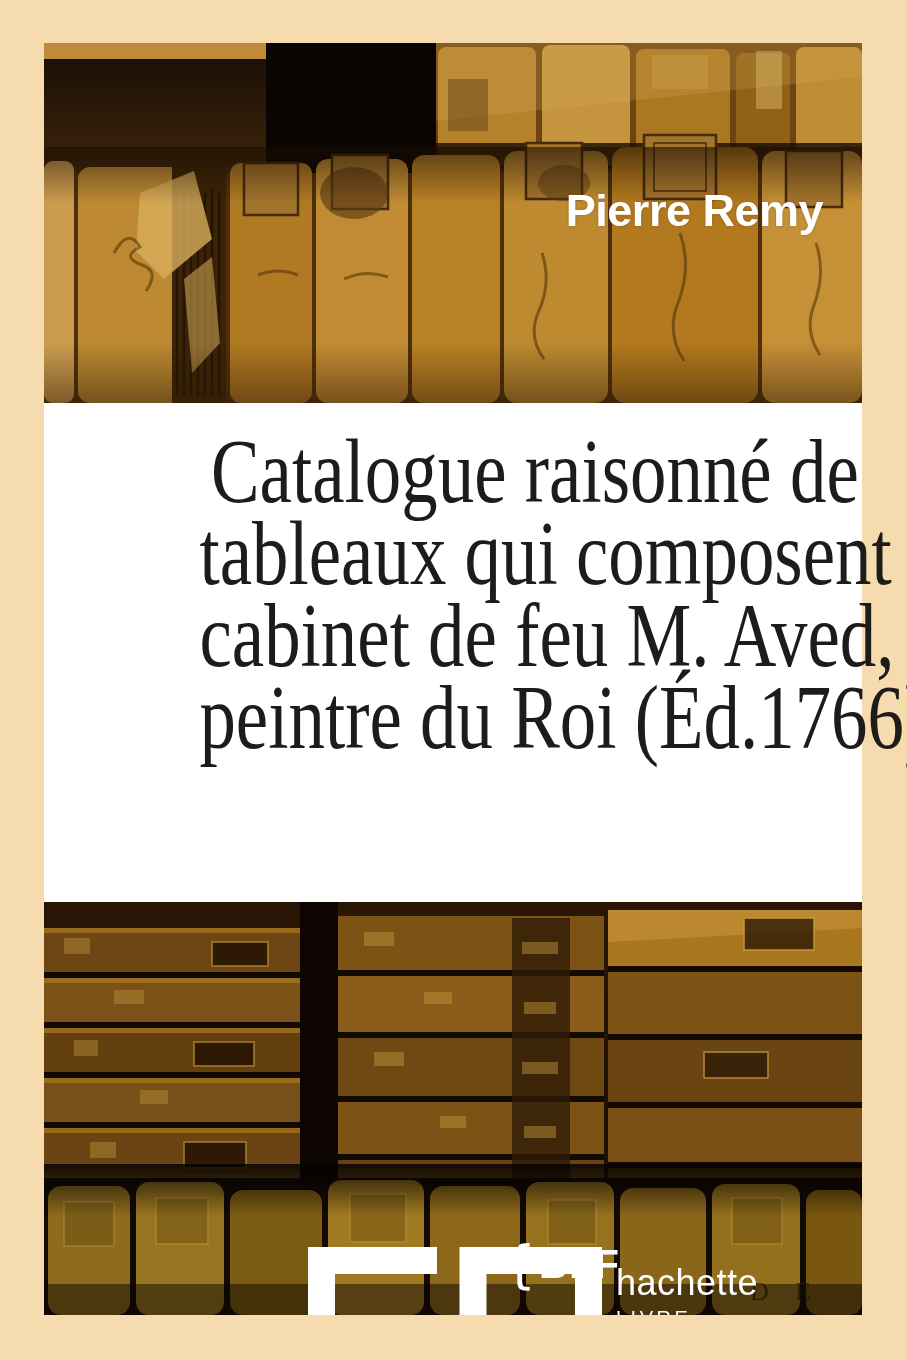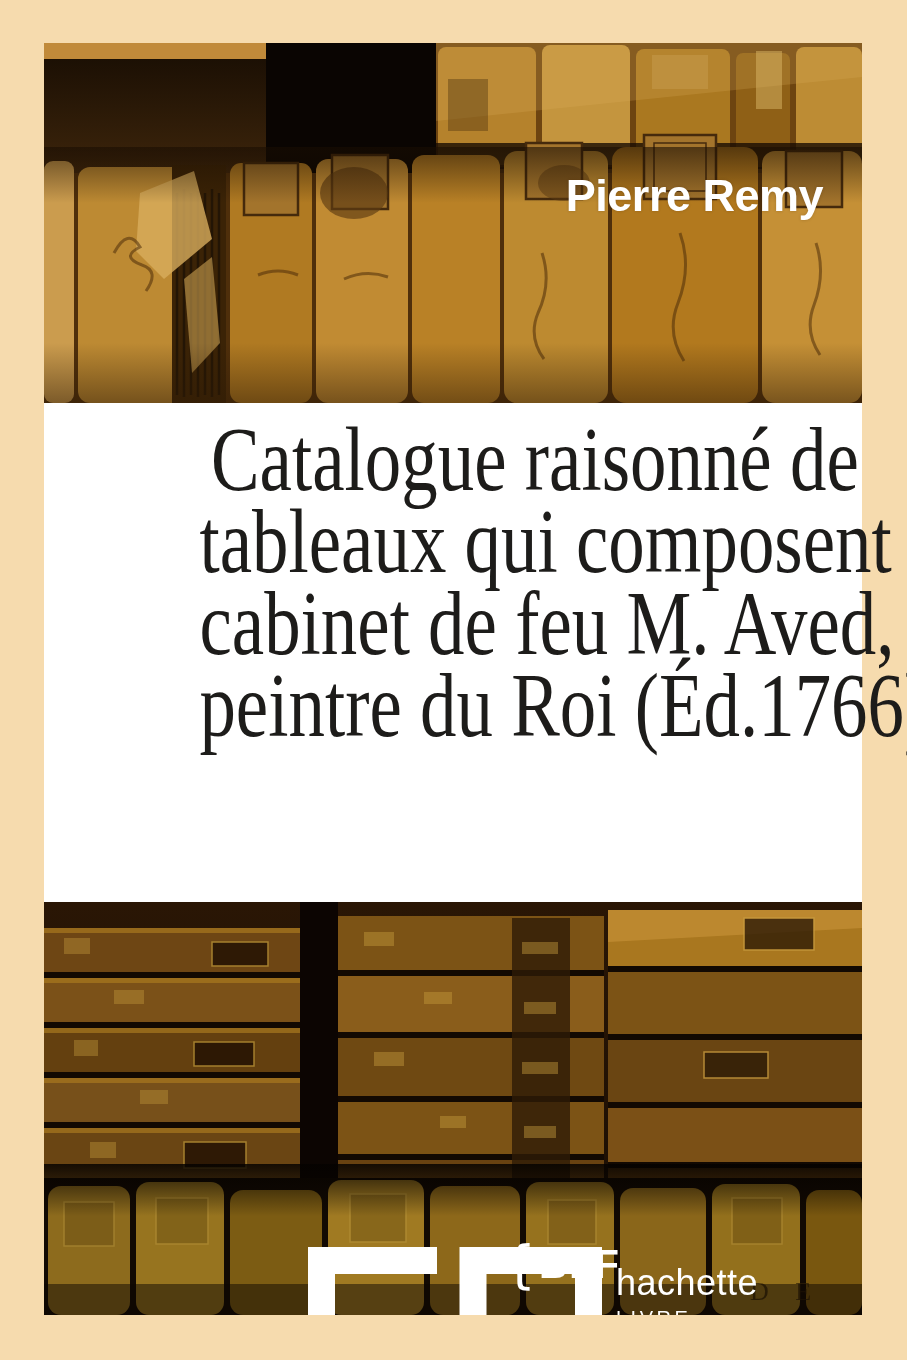--- a/index.html
+++ b/index.html
@@ -10,28 +10,28 @@
     position:relative;
   }
   .inner{
     position:absolute;left:44px;top:43px;width:818px;height:1272px;
   }
   .photo{position:relative;width:818px;overflow:hidden;}
   .photo svg{display:block;width:100%;height:100%;}
   .photo-top{height:360px;}
   .photo-bottom{height:413px;}
   .author{
-    position:absolute;right:39px;top:130px;
+    position:absolute;right:39px;top:145px;
     color:#ffffff;font-weight:bold;font-size:45px;line-height:46px;
     letter-spacing:-0.5px;white-space:nowrap;
     text-shadow:0 0 3px rgba(60,30,0,0.25);
   }
   .title-band{
     height:499px;background:#ffffff;
-    box-sizing:border-box;padding-top:16px;
+    box-sizing:border-box;padding-top:28px;
   }
   .title{
     margin:0;padding:0 4px 0 0;
     text-align:right;
     font-family:"Liberation Serif", serif;font-weight:400;
     font-size:90px;line-height:82px;color:#1d1c1a;
     transform:scaleX(0.81);transform-origin:100% 0;
   }
   .title .tline{display:block;white-space:nowrap;}
   .logos{position:absolute;left:0;top:0;width:100%;height:100%;pointer-events:none;}

